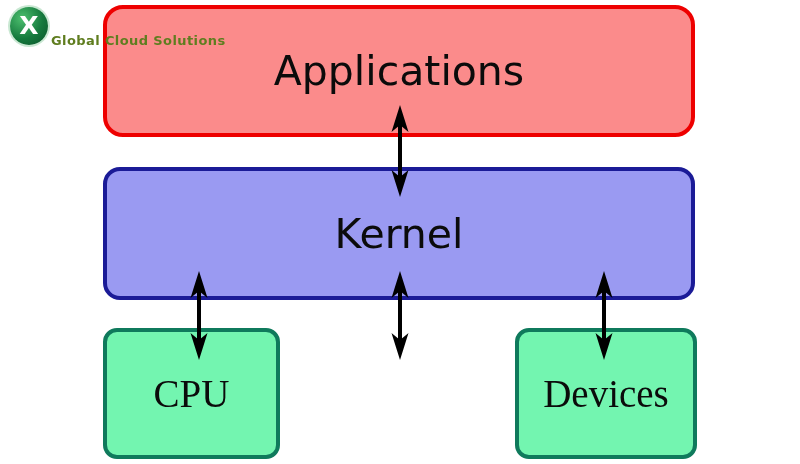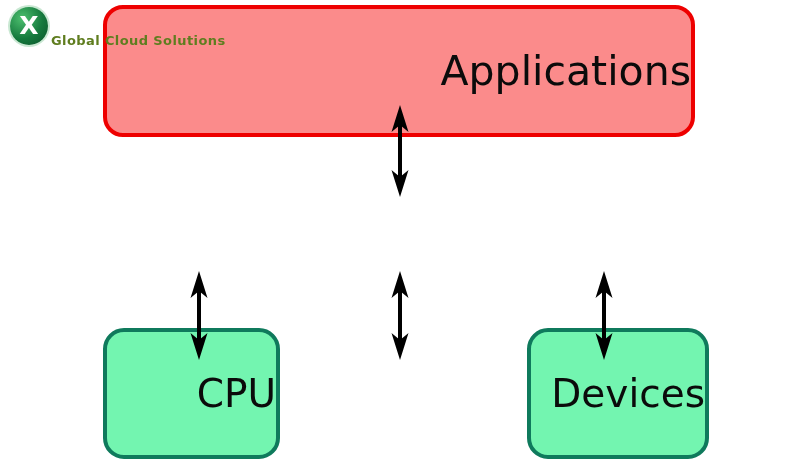--- a/index.html
+++ b/index.html
@@ -17,38 +17,39 @@
     height: 464px;
     background: #ffffff;
   }
   
   .node {
     position: absolute;
     box-sizing: border-box;
     border: 4px solid #000;
     display: flex;
     align-items: center;
-    justify-content: flex-end;
+    justify-content: center;
     color: #0b0b0b;
     z-index: 1;
   }
   .node-applications {
     left: 103px; top: 5px; width: 592px; height: 132px;
     border-radius: 20px;
     font-size: 41px;
   }
   .node-kernel {
     left: 103px; top: 167px; width: 592px; height: 133px;
     border-radius: 17px;
     font-size: 41px;
   }
   .node-small {
     top: 328px; height: 131px;
-    border-radius: 21px;
+    border-radius: 14px;
     font-size: 39px;
+    font-family: Liberation Serif, serif;
   }
   .node-cpu     { left: 103px; width: 177px; }
   .node-memory  { left: 310px; width: 180px; }
   .node-devices { left: 515px; width: 182px; }
 
   
   .arrows {
     position: absolute;
     left: 0; top: 0;
     width: 800px; height: 464px;
@@ -104,27 +105,30 @@
 </style>
 </head>
 <body>
 
 <div class="stage">
 
   <div class="node node-applications" style="background: rgb(251, 139, 139); border-color: rgb(238, 0, 0);">
     <span>Applications</span>
   </div>
 
+  <div class="node node-kernel" style="background: rgb(154, 154, 242); border-color: rgb(27, 27, 151);">
+    <span>Kernel</span>
+  </div>
 
   <div class="node node-small node-cpu" style="background: rgb(115, 245, 176); border-color: rgb(15, 122, 92);">
     <span>CPU</span>
   </div>
 
 
-  <div class="node node-small node-devices" style="background: rgb(115, 245, 176); border-color: rgb(15, 122, 92); margin-left: 12px;">
+  <div class="node node-small node-devices" style="background: rgb(115, 245, 176); border-color: rgb(15, 122, 92);">
     <span>Devices</span>
   </div>
 
   <svg class="arrows" viewBox="0 0 800 464" xmlns="http://www.w3.org/2000/svg">
 
     <g fill="#000000" stroke="#000000">
       <line x1="400" y1="123" x2="400" y2="179" stroke-width="4"></line>
       <polygon stroke="none" points="400,105 391.5,132 400,125 408.5,132"></polygon>
       <polygon stroke="none" points="400,197 391.5,170 400,177 408.5,170"></polygon>
     </g>

